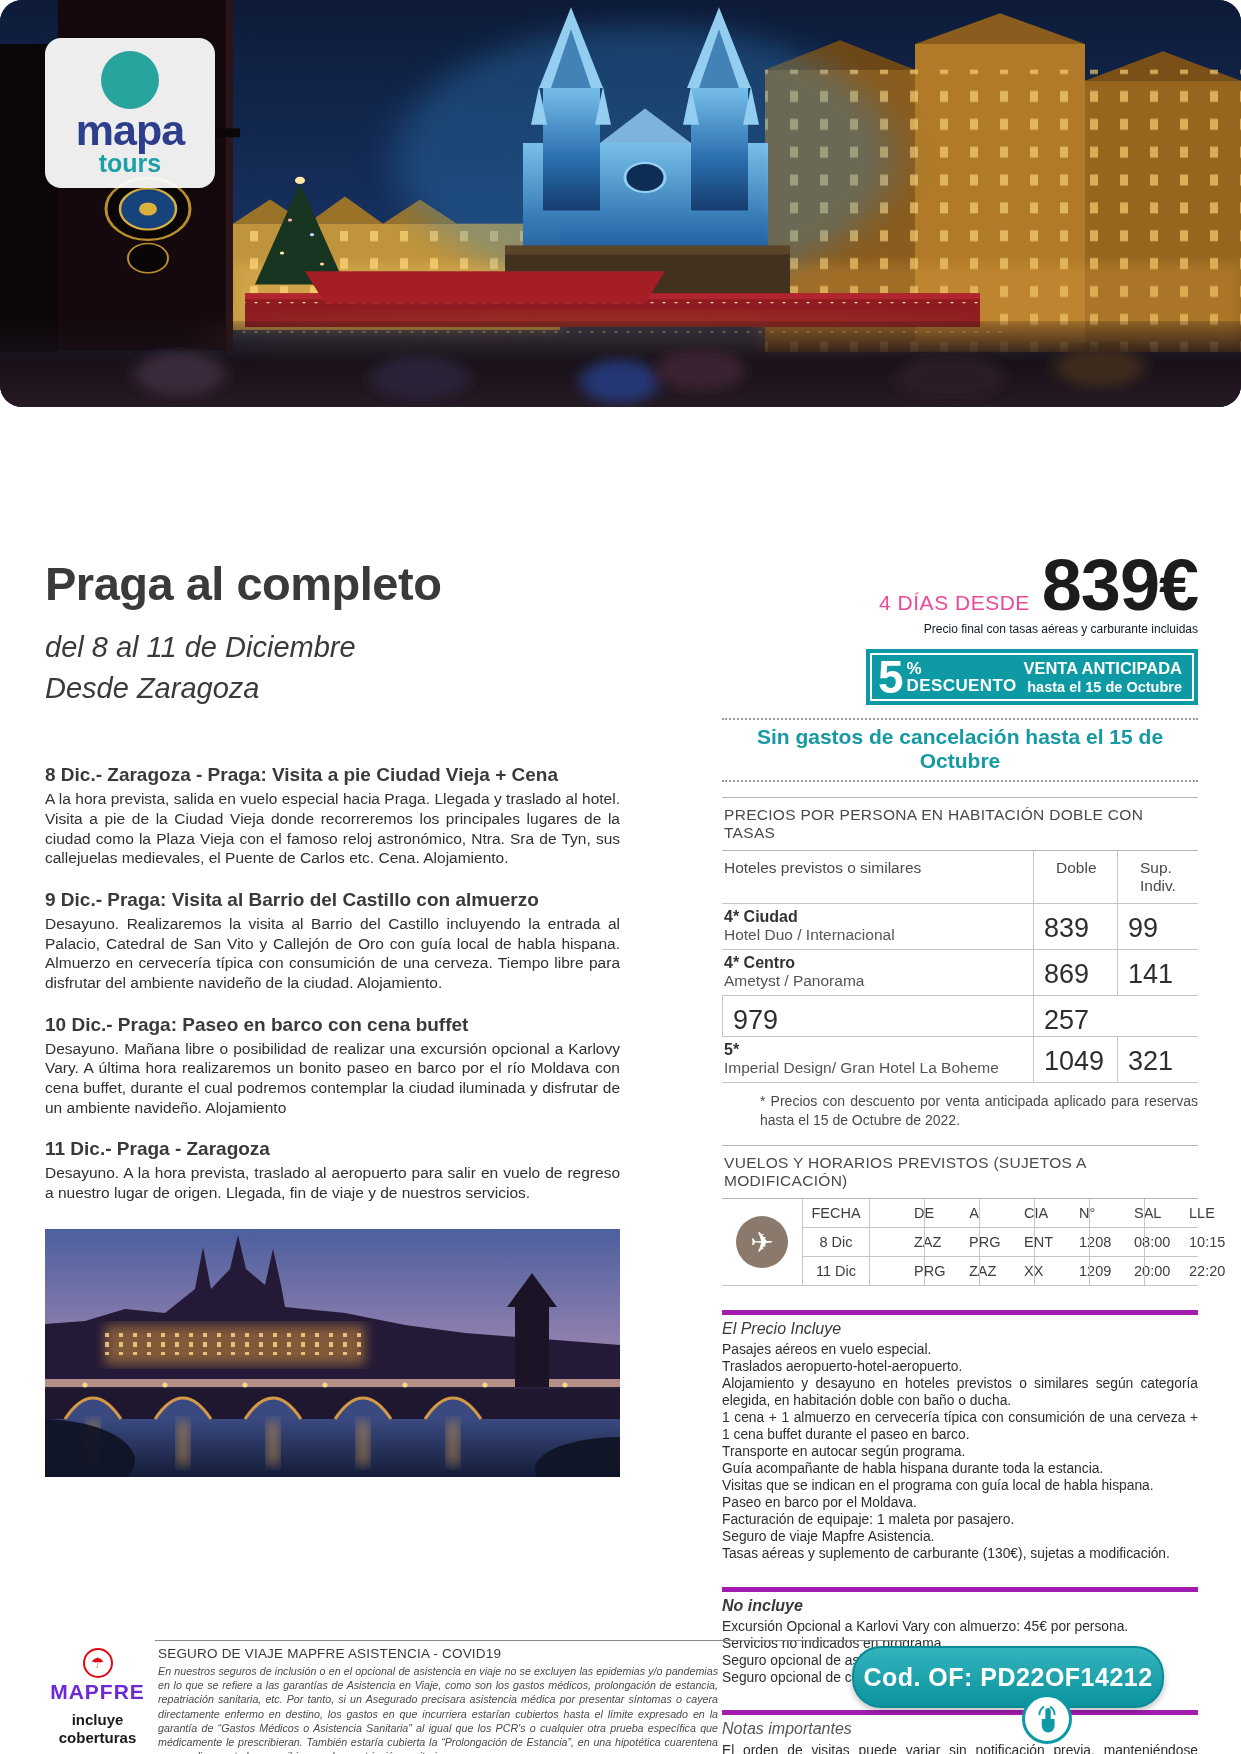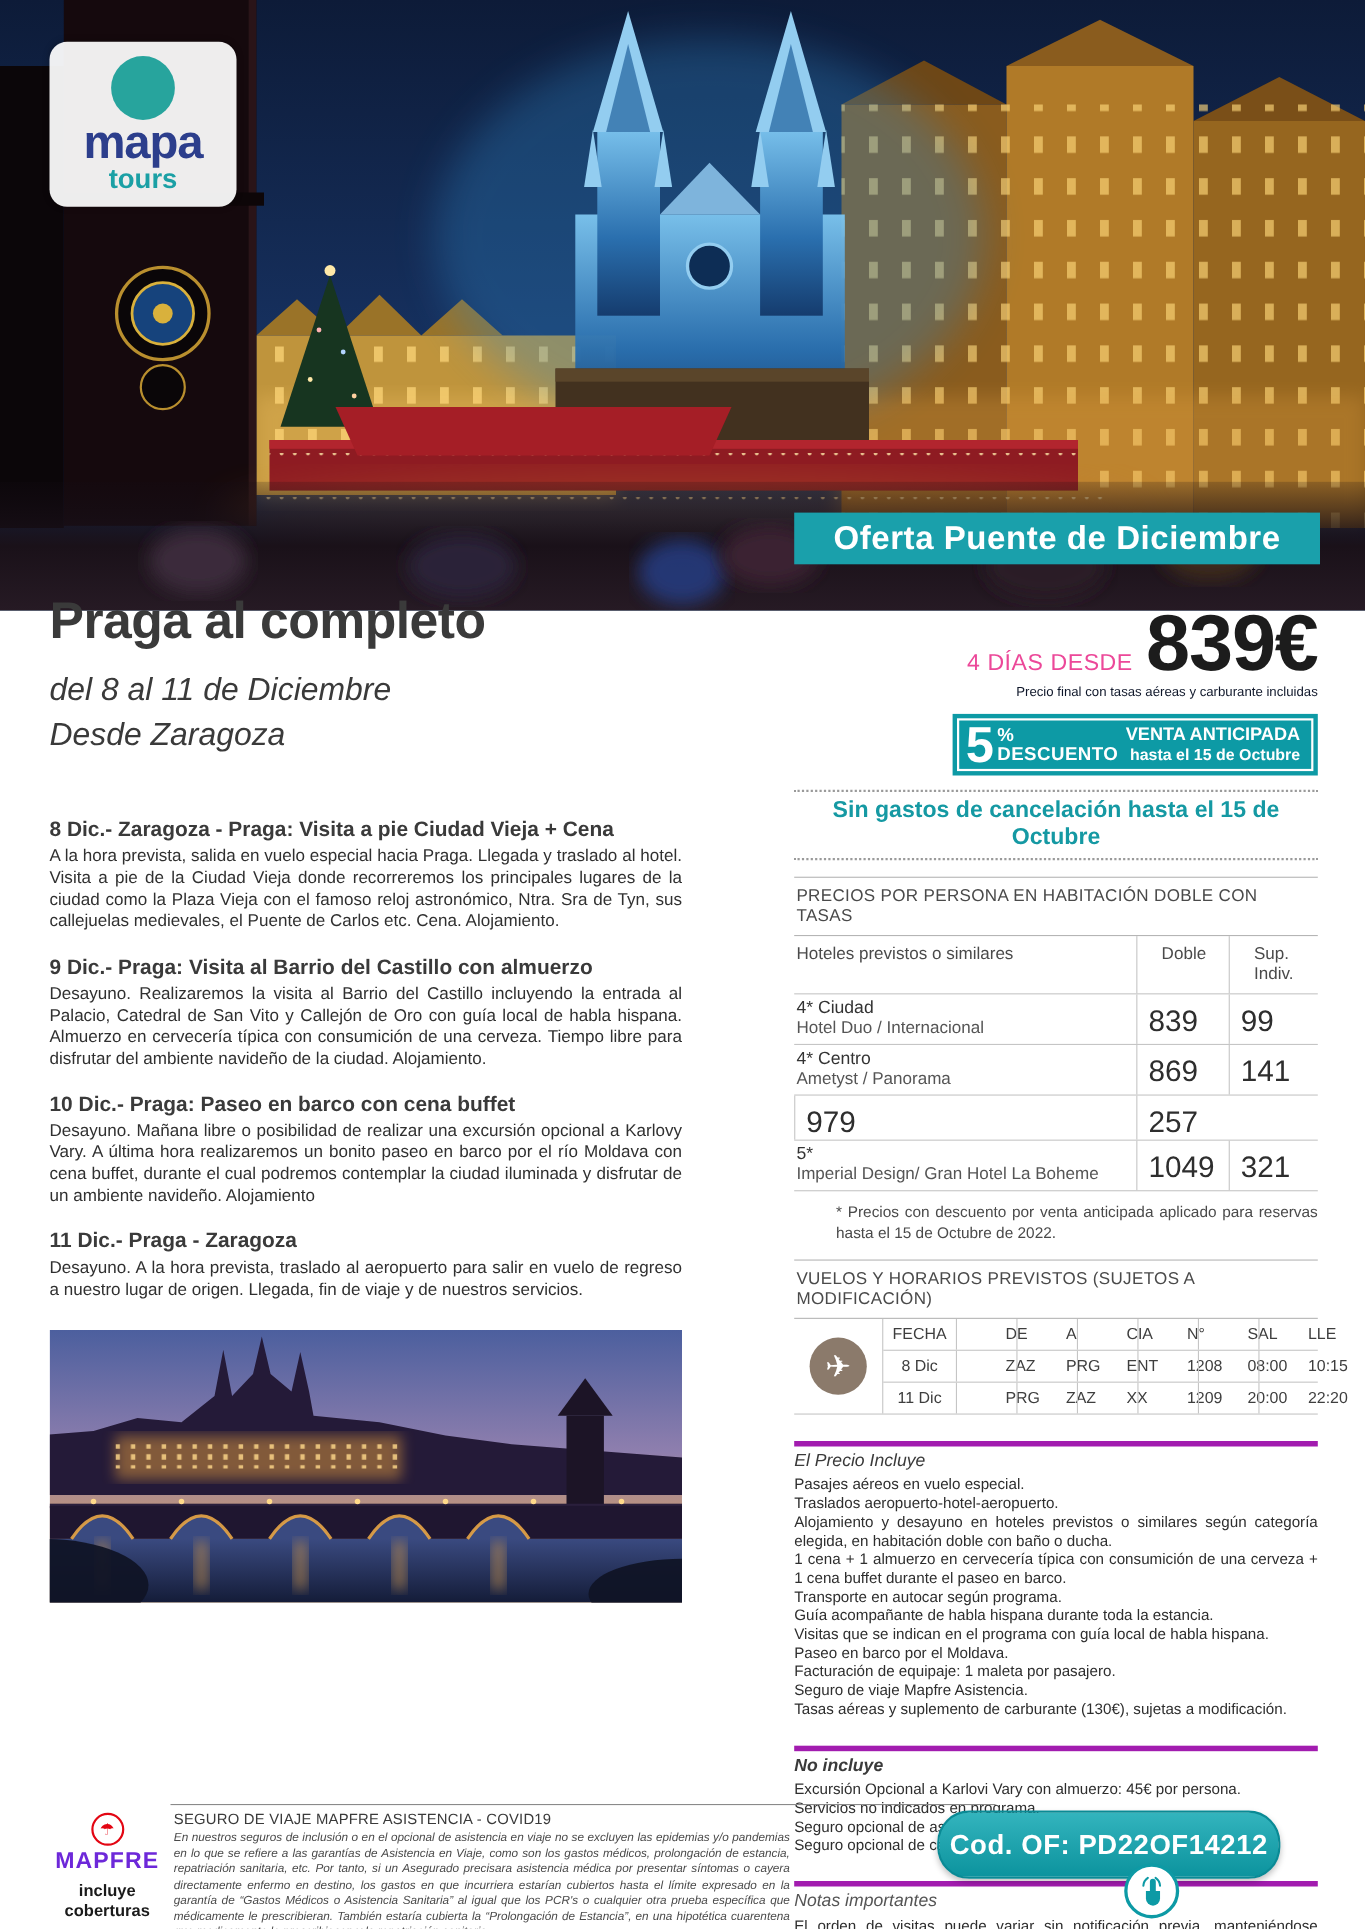--- a/index.html
+++ b/index.html
@@ -1,32 +1,32 @@
 <!DOCTYPE html>
 <html><head>
 <meta charset="utf-8">
 <style>
   html,body{margin:0;padding:0;background:#e8e8e8;}
   .page{position:relative;width:1241px;height:1754px;background:#fff;margin:0 auto;
         font-family:"Liberation Sans",sans-serif;overflow:hidden;}
 
   
-  .hero{position:absolute;left:0;top:0;width:1241px;height:555px;overflow:hidden;background:#0d1b38;}
+  .hero{position:absolute;left:0;top:0;width:1241px;height:407px;overflow:hidden;background:#0d1b38;border-radius:22px;}
   .hero svg{display:block;width:100%;height:100%;}
   .logo{position:absolute;left:45px;top:38px;width:170px;height:150px;background:rgba(255,255,255,.93);
         border-radius:16px;text-align:center;box-shadow:0 0 6px rgba(0,0,0,.25);}
   .logo-circle{width:58px;height:58px;border-radius:50%;background:#27a49d;margin:13px auto 1px;}
   .logo-mapa{font-size:43px;font-weight:bold;color:#2c3e8c;line-height:.95;letter-spacing:-1px;}
   .logo-tours{font-size:25px;font-weight:bold;color:#1ba0a5;line-height:1;}
   .hero-banner{position:absolute;left:722px;top:466px;width:478px;height:47px;background:#1aa0ab;
         color:#fff;font-size:30px;font-weight:600;display:flex;align-items:center;justify-content:center;
         letter-spacing:.5px;}
 
   
-  .left{position:absolute;left:45px;top:536px;width:575px;color:#303030;}
+  .left{position:absolute;left:45px;top:556px;width:575px;color:#303030;}
   .title{font-size:47px;font-weight:700;color:#3a3a3a;margin:0 0 16px;letter-spacing:-.5px;}
   .subtitle{font-style:italic;font-size:29px;font-weight:500;color:#3a3a3a;line-height:1.4;margin-bottom:56px;}
   .it-head{font-size:19px;font-weight:700;color:#3a3a3a;margin:21px 0 3px;}
   .it-body{font-size:15.5px;line-height:1.27;text-align:justify;color:#303030;margin:0;}
   .photo2{margin-top:26px;width:575px;height:248px;overflow:hidden;}
   .photo2 svg{display:block;width:100%;height:100%;}
 
   
   .right{position:absolute;left:722px;top:552px;width:476px;}
   .price-row{display:flex;justify-content:flex-end;align-items:baseline;gap:12px;}
@@ -49,21 +49,21 @@
   .cancel-band{margin-top:13px;border-top:2px dotted #9a9a9a;border-bottom:2px dotted #9a9a9a;
         padding:5px 0 7px;text-align:center;}
   .cancel-text{color:#1599a3;font-weight:700;font-size:21px;}
 
   .tbl-title{margin-top:15px;border-top:1px solid #b5b5b5;border-bottom:1px solid #b5b5b5;
         padding:8px 2px;font-size:15.5px;color:#4a4a4a;letter-spacing:.3px;}
   .pt-head,.pt-row{display:grid;grid-template-columns:311px 84px 81px;border-bottom:1px solid #c5c5c5;}
   .pt-h{font-size:15.5px;color:#4a4a4a;padding:8px 0 8px 2px;}
   .pt-h + .pt-h{border-left:1px solid #c5c5c5;padding-left:22px;}
   .pt-namecell{padding:4px 0 5px 2px;}
-  .pt-cat{font-size:16px;font-weight:400;color:#333;display:block;}
+  .pt-cat{font-size:16px;font-weight:700;color:#333;display:block;}
   .pt-hotels{font-size:15.5px;color:#555;display:block;}
   .pt-num{font-size:27px;color:#2e2e2e;border-left:1px solid #c5c5c5;padding:9px 0 0 10px;font-weight:500;}
   .pt-note{font-size:14px;color:#4a4a4a;margin-top:9px;line-height:1.35;text-align:justify;margin-left:38px;}
 
   .flights{display:flex;border-bottom:1px solid #c5c5c5;}
   .fl-icon{width:80px;display:flex;align-items:center;justify-content:center;border-right:1px solid #c5c5c5;}
   .plane-circle{width:52px;height:52px;border-radius:50%;background:#8b7a6b;color:#fff;display:flex;
         align-items:center;justify-content:center;font-size:28px;}
   .fl-table{flex:1;}
   .fl-row{display:grid;grid-template-columns:66px 55px 55px 55px 55px 55px 54px;}

